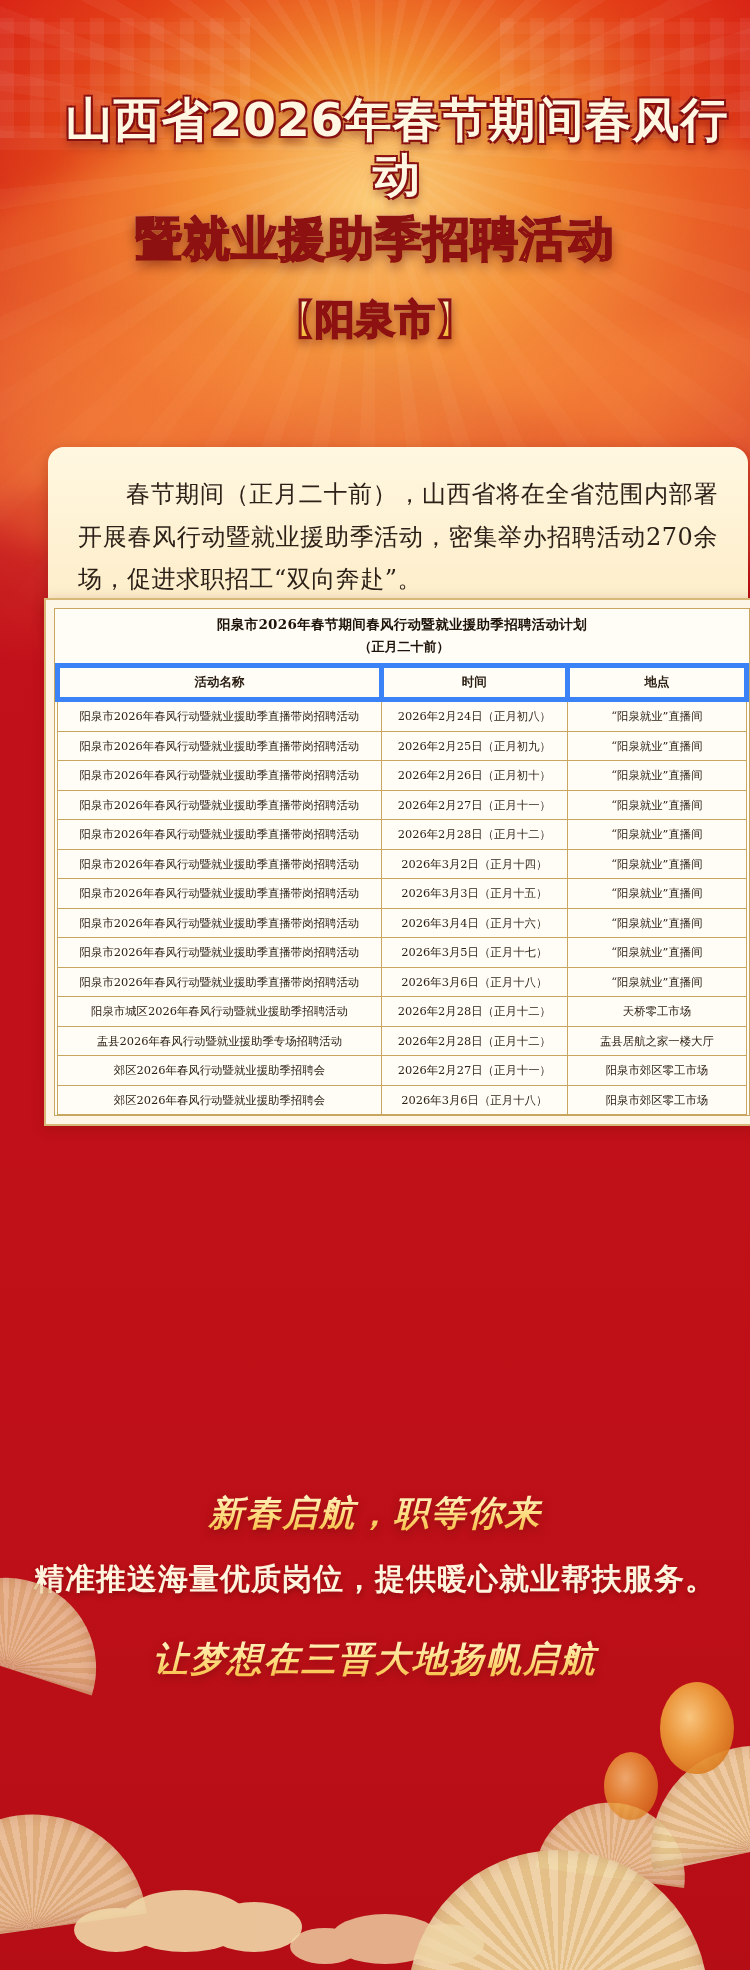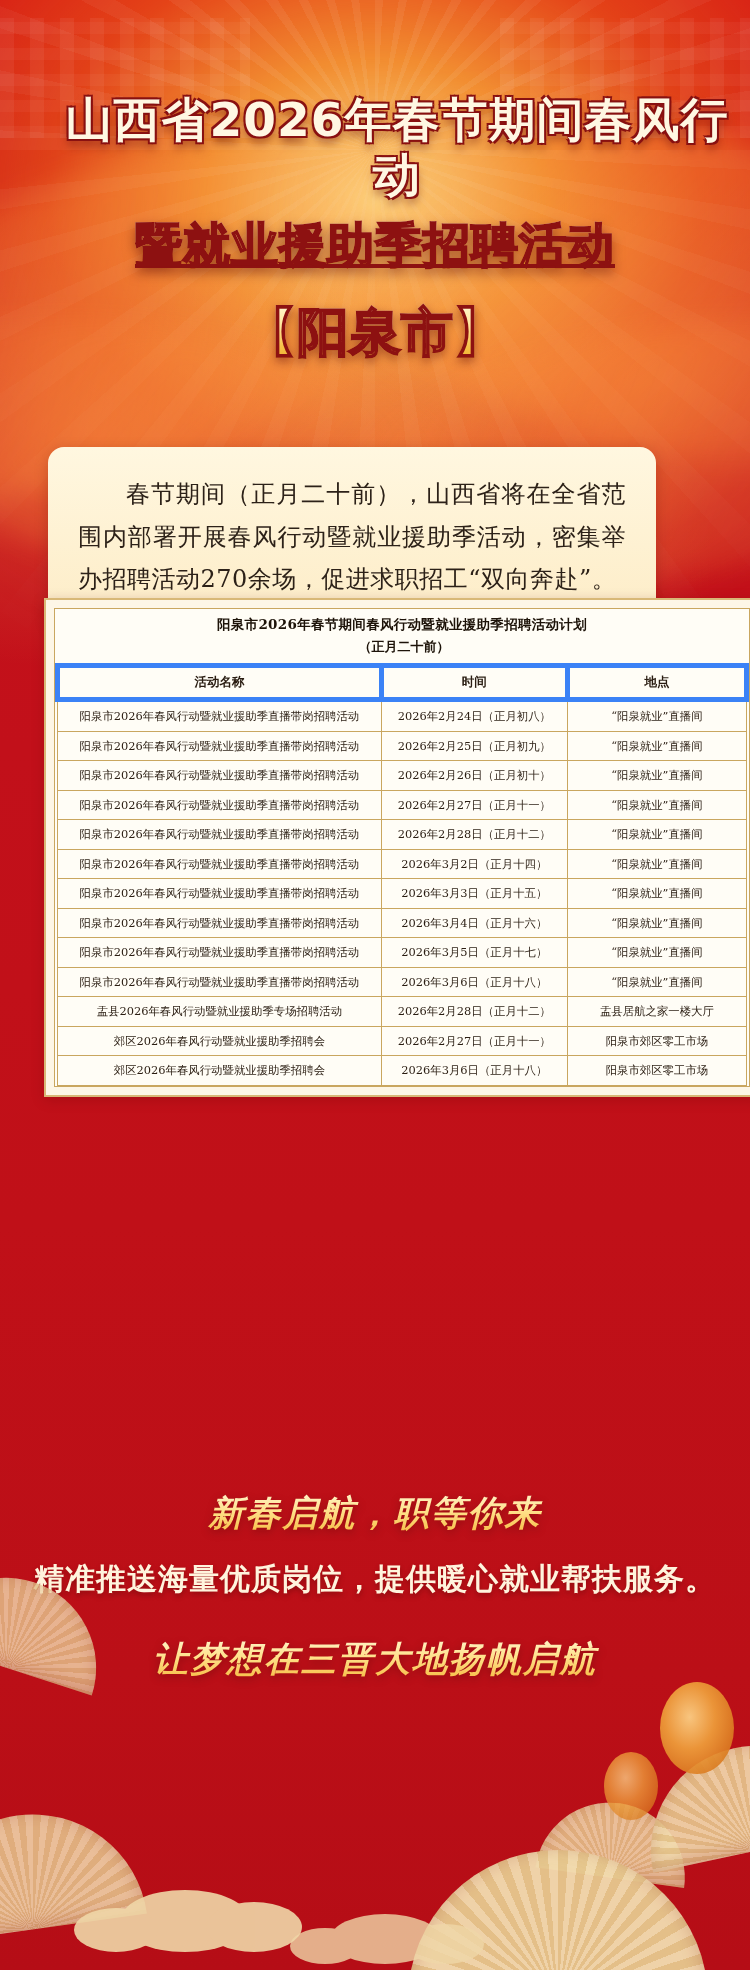--- a/index.html
+++ b/index.html
@@ -148,51 +148,50 @@
     text-shadow:
       0 0 1px #7a0d0d,
       2px 2px 0 #8a1111,
       -2px 2px 0 #8a1111,
       2px -2px 0 #8a1111,
       -2px -2px 0 #8a1111,
       0 6px 10px rgba(90,8,8,0.55);
     margin-left: 44px;
   }
   .title-line2 {
-    margin-top: 14px;
+    margin-top: 8px;
     font-size: 47px;
     background: linear-gradient(180deg, #fff6cf 0%, #ffe392 36%, #f7bf3e 62%, #f2a521 100%);
     -webkit-background-clip: text;
     background-clip: text;
     color: transparent;
     -webkit-text-stroke: 2px #8d1111;
     paint-order: stroke fill;
     filter: drop-shadow(0 5px 6px rgba(90,8,8,0.5));
-    text-decoration: underline;
   }
   .title-line3 {
     margin-top: 26px;
     font-family: "DejaVu Sans", "Liberation Sans", sans-serif;
     font-weight: bold;
-    font-size: 52px;
+    font-size: 40px;
     background: linear-gradient(180deg, #fff9dc 0%, #ffe89b 40%, #f6c146 70%, #eca727 100%);
     -webkit-background-clip: text;
     background-clip: text;
     color: transparent;
     -webkit-text-stroke: 2px #8d1111;
     paint-order: stroke fill;
     filter: drop-shadow(0 4px 5px rgba(90,8,8,0.45));
   }
 
   
   .intro-card {
     position: absolute;
     left: 48px;
     top: 447px;
-    width: 608px;
+    width: 700px;
     box-sizing: border-box;
     padding: 26px 30px 28px 30px;
     background: linear-gradient(180deg, #fff7e0 0%, #fdecc6 100%);
     border-radius: 16px;
     box-shadow: 0 4px 14px rgba(90,8,8,0.25);
   }
   .intro-card p {
     margin: 0;
     font-family: "DejaVu Serif", "Liberation Serif", serif;
     font-size: 24px;
@@ -394,20 +393,25 @@
             <td class="cell name">阳泉市2026年春风行动暨就业援助季直播带岗招聘活动</td>
             <td class="cell">2026年3月5日（正月十七）</td>
             <td class="cell">“阳泉就业”直播间</td>
           </tr>
           <tr>
             <td class="cell name">阳泉市2026年春风行动暨就业援助季直播带岗招聘活动</td>
             <td class="cell">2026年3月6日（正月十八）</td>
             <td class="cell">“阳泉就业”直播间</td>
           </tr>
           <tr>
+            <td class="cell name">阳泉市城区2026年春风行动暨就业援助季招聘活动</td>
+            <td class="cell">2026年2月28日（正月十二）</td>
+            <td class="cell">天桥零工市场</td>
+          </tr>
+          <tr>
             <td class="cell name">盂县2026年春风行动暨就业援助季专场招聘活动</td>
             <td class="cell">2026年2月28日（正月十二）</td>
             <td class="cell">盂县居航之家一楼大厅</td>
           </tr>
           <tr>
             <td class="cell name">郊区2026年春风行动暨就业援助季招聘会</td>
             <td class="cell">2026年2月27日（正月十一）</td>
             <td class="cell">阳泉市郊区零工市场</td>
           </tr>
           <tr>

